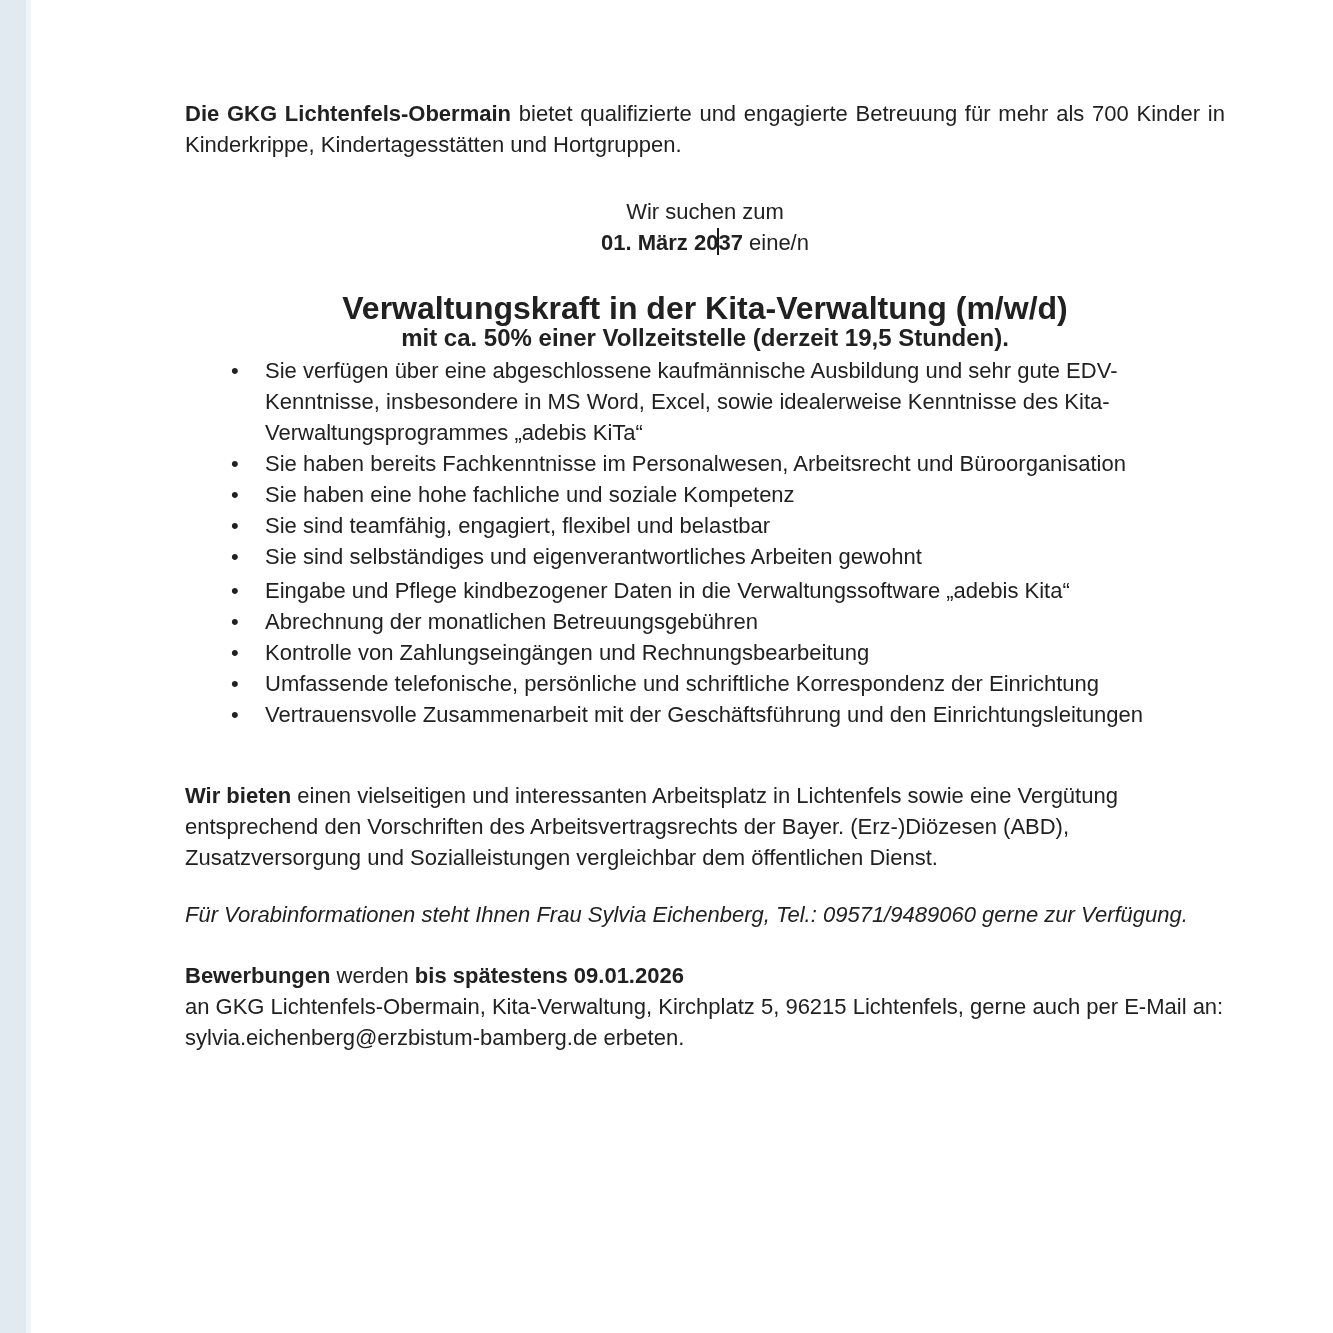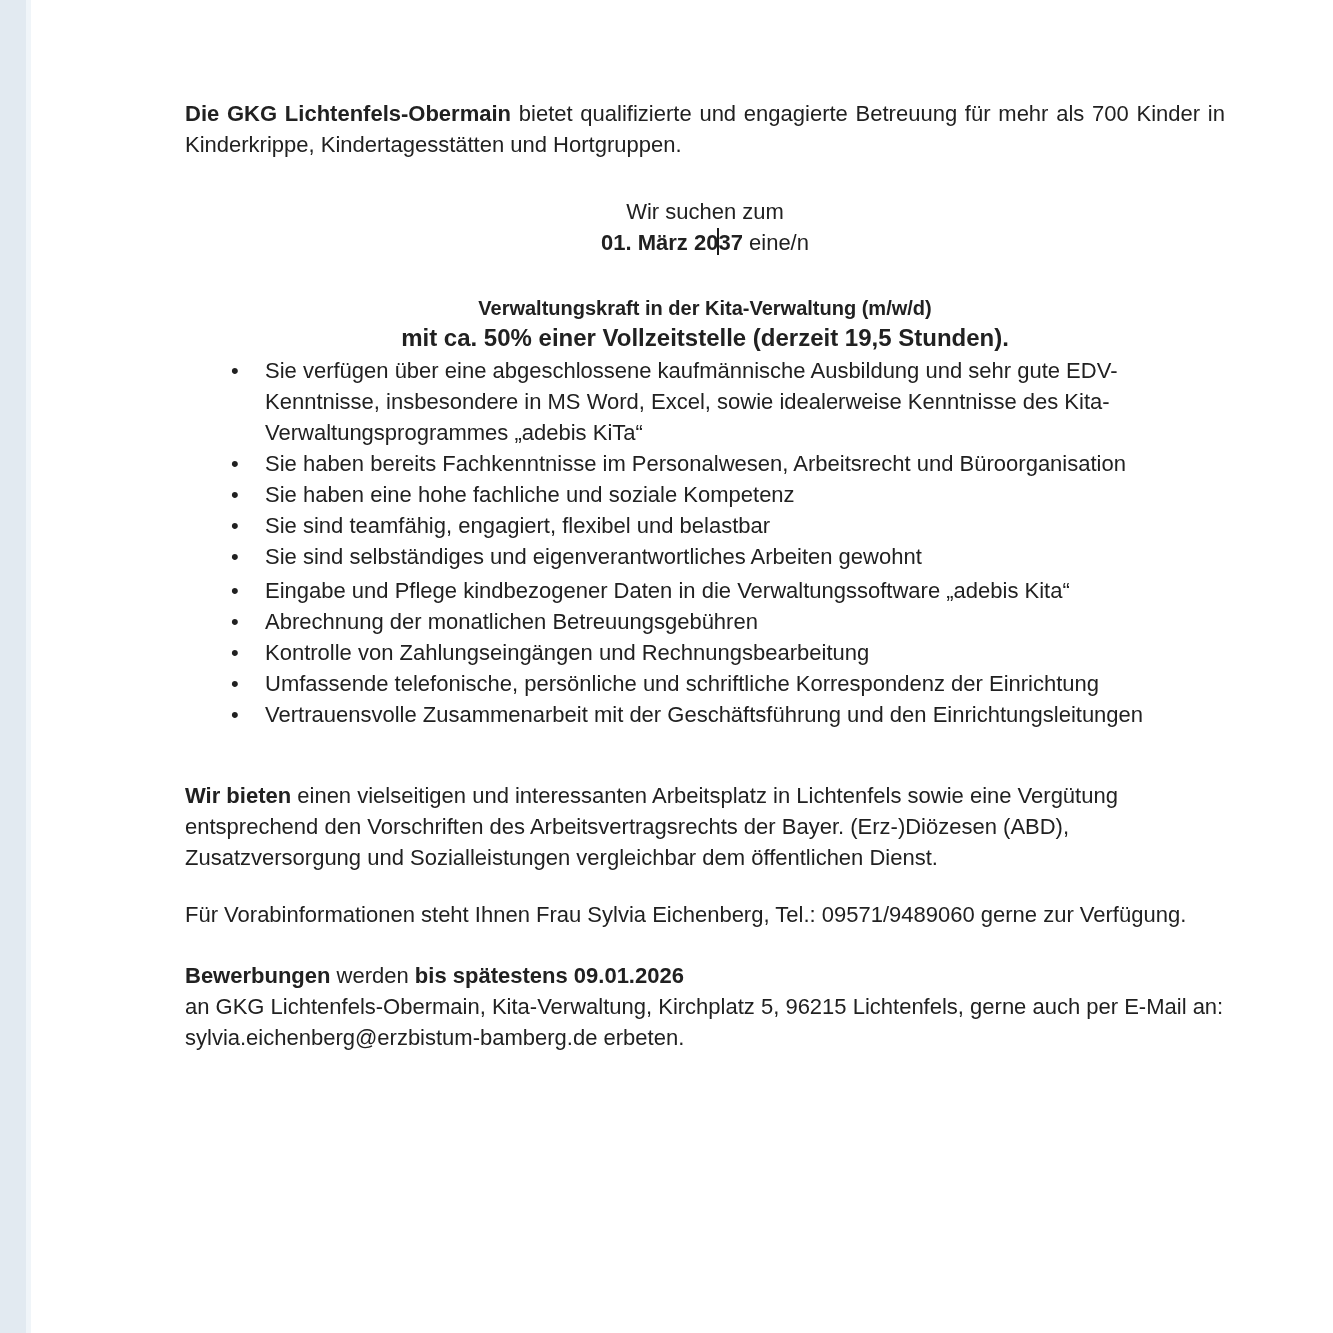--- a/index.html
+++ b/index.html
@@ -39,21 +39,21 @@
   .center-block {
     margin-top: 36px;
     text-align: center;
   }
   .title-block {
     margin-top: 34px;
     text-align: center;
   }
   .job-title {
     font-weight: bold;
-    font-size: 20px;
+    font-size: 32px;
     line-height: 32px;
   }
   .job-subtitle {
     font-weight: bold;
     font-size: 24px;
     line-height: 28px;
   }
   .section-heading {
     font-weight: bold;
   }
@@ -63,21 +63,21 @@
   .li {
     display: flex;
     align-items: flex-start;
   }
   .dot {
     flex: 0 0 34px;
     margin-left: 46px;
   }
   .li-text { flex: 1 1 auto; }
   .offer { margin-top: 50px; }
-  .contact { margin-top: 26px; }
+  .contact { margin-top: 26px; font-style: italic; }
   .application { margin-top: 30px; }
   .caret {
     display: inline-block;
     width: 2px;
     height: 27px;
     background: #1a1a1a;
     vertical-align: -5px;
     margin: 0 -1px;
   }
 </style>

